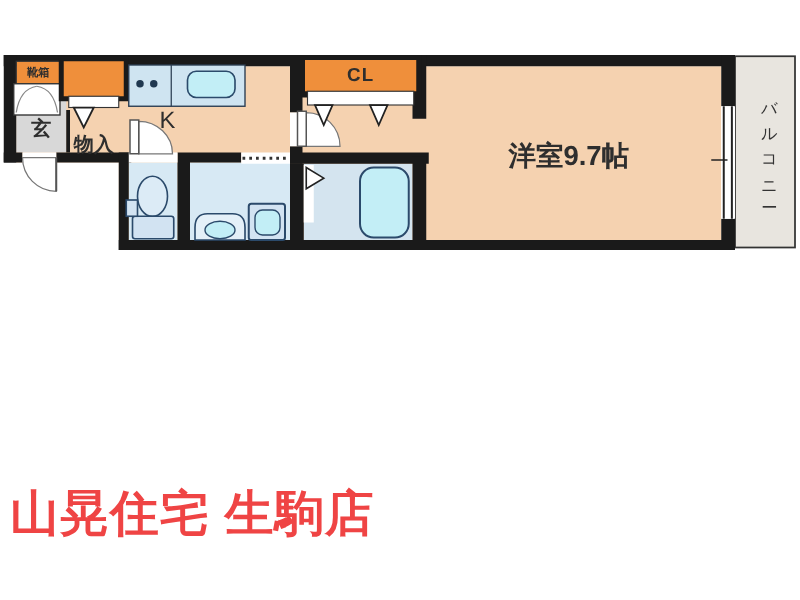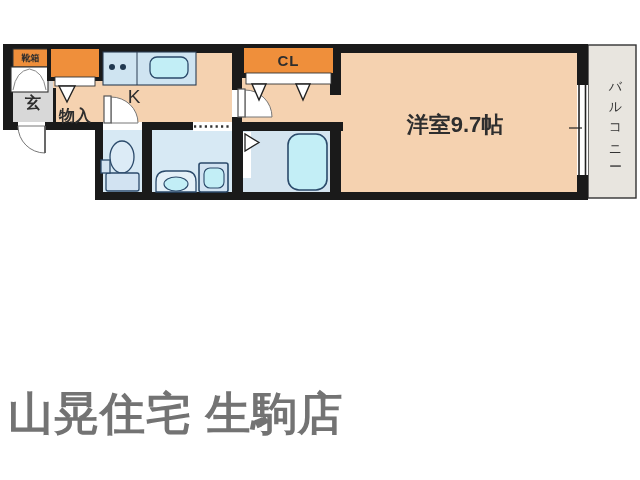--- a/index.html
+++ b/index.html
@@ -12,21 +12,21 @@
   #shoe-box-label{left:13px;top:50px;width:35px;height:16px;font-size:9px;font-weight:600;}
   #storage-label{left:51px;top:62px;width:48px;height:28px;font-size:16px;font-weight:600;margin-top:40px;}
   #genkan-label{left:13px;top:90px;width:40px;height:26px;font-size:16px;font-weight:600;}
   #kitchen-label{left:120px;top:86px;width:28px;height:22px;font-size:19px;font-weight:500;}
   #closet-label{left:244px;top:48px;width:89px;height:25px;font-size:15px;font-weight:600;letter-spacing:1px;}
   #room-label{left:380px;top:112px;width:150px;height:26px;font-size:22px;font-weight:600;}
   #balcony-label{left:598px;top:72px;width:26px;height:120px;
     writing-mode:vertical-rl;text-orientation:mixed;letter-spacing:7px;
     font-size:13px;color:#333;display:block;text-align:left;}
   #store-name{position:absolute;left:8px;top:384px;width:620px;height:56px;
-    font-size:45px;font-weight:bold;color:#737373;letter-spacing:1px;white-space:pre;}
+    font-size:39px;font-weight:bold;color:#ef4444;letter-spacing:1px;white-space:pre;}
 </style>
 </head>
 <body>
 
 <div id="page">
 
   <svg width="640" height="480" viewBox="0 0 640 480" style="position:absolute;left:0;top:0;">
 
     <g>
       <rect x="13" y="53" width="564" height="139" fill="#f5d2b0"></rect>

